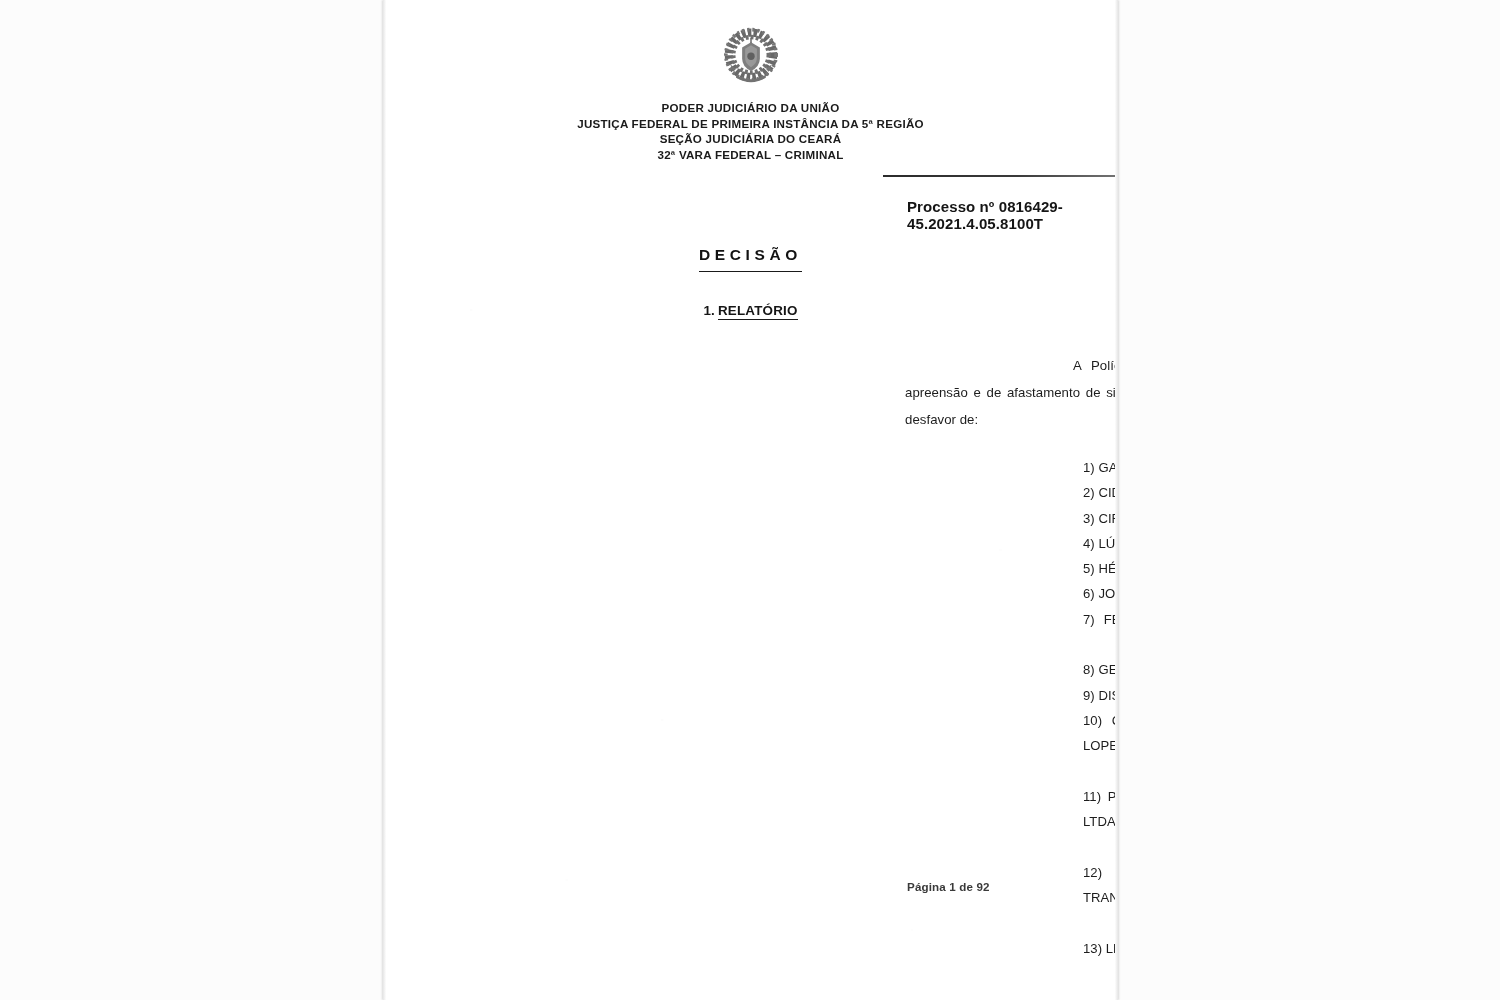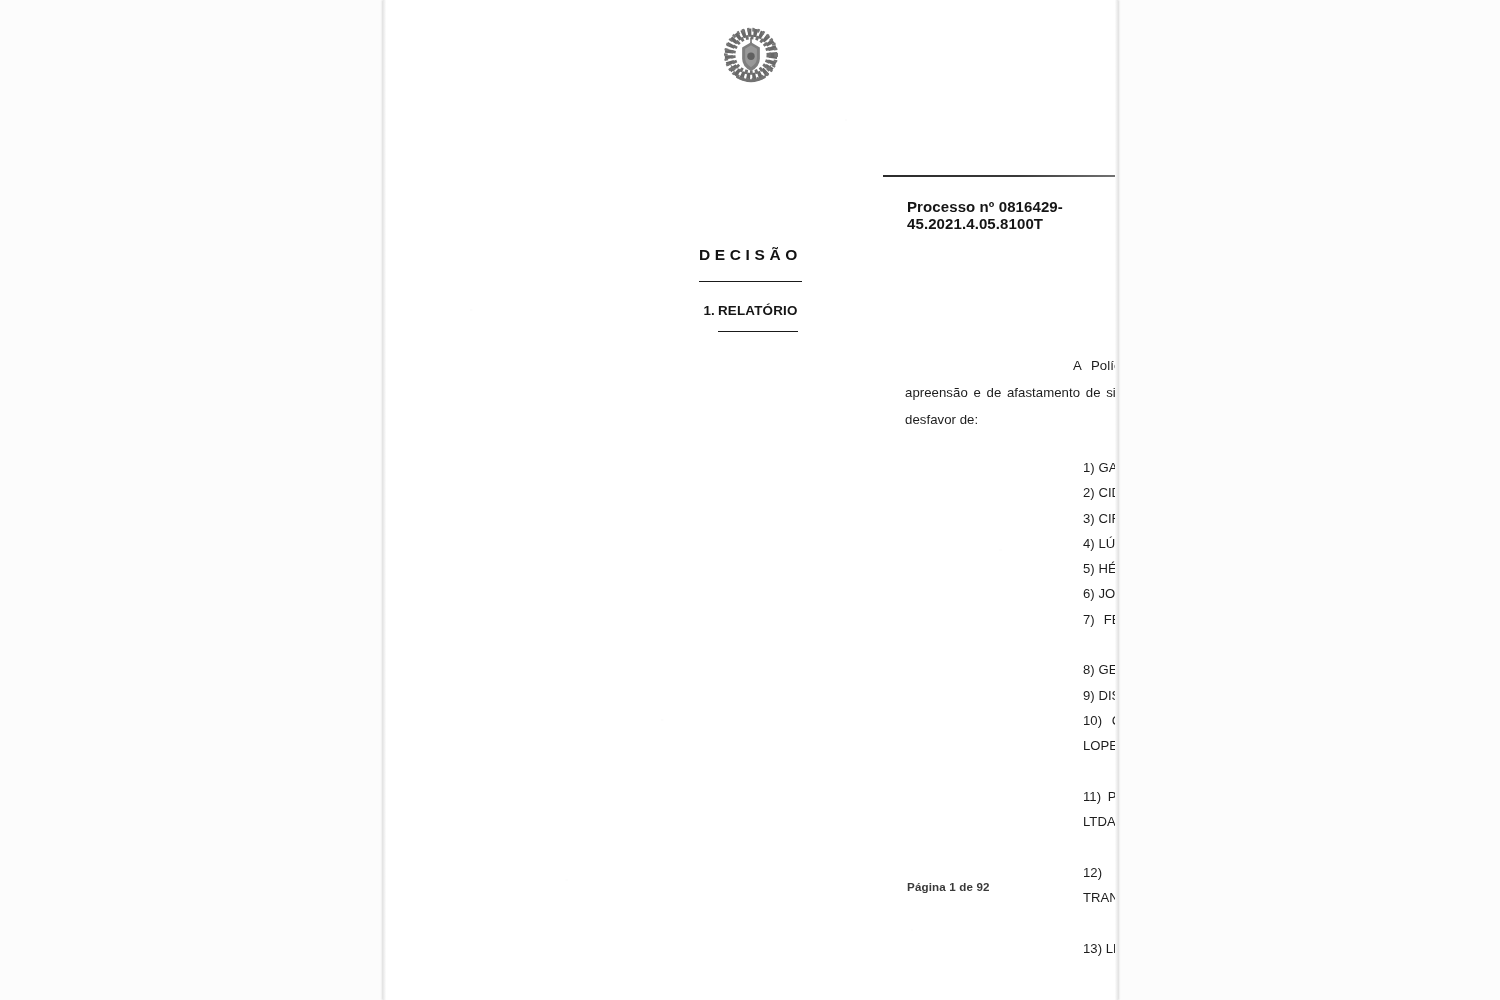--- a/index.html
+++ b/index.html
@@ -131,38 +131,38 @@
     left: 0; right: 0;
     top: 246px;
     text-align: center;
     font-weight: bold;
     font-size: 15.5px;
     letter-spacing: 4.6px;
     color: #121212;
   }
   .doc-title span.u {
     border-bottom: 1.6px solid #1a1a1a;
-    padding-bottom: 18px;
+    padding-bottom: 8px;
   }
 
   
   .section-heading {
     position: absolute;
     left: 0; right: 0;
     top: 303px;
     text-align: center;
     font-weight: bold;
     font-size: 13.4px;
     color: #151515;
     letter-spacing: .2px;
   }
   .section-heading .num { margin-right: 3px; }
   .section-heading .u {
     border-bottom: 1.4px solid #1a1a1a;
-    padding-bottom: 13px;
+    padding-bottom: 1px;
   }
 
   
   .body-para {
     position: absolute;
     left: 522px;
     width: 494px;
     top: 352px;
     font-size: 13.2px;
     line-height: 27px;
@@ -232,20 +232,26 @@
           <circle cx="50" cy="49" r="5" fill="#3f3f3f"></circle>
 
           <path d="M49 24 L51 24 L51 31 L49 31 Z" fill="#4a4a4a"></path>
           <path d="M30 74 Q50 86 70 74 L70 78 Q50 90 30 78 Z" fill="#585858"></path>
           <path d="M22 60 L30 66 L26 70 Z" fill="#5a5a5a"></path>
           <path d="M78 60 L70 66 L74 70 Z" fill="#5a5a5a"></path>
         </g>
       </svg>
     </div>
 
+    <div class="header-block">
+      <div class="header-line">PODER JUDICIÁRIO DA UNIÃO</div>
+      <div class="header-line">JUSTIÇA FEDERAL DE PRIMEIRA INSTÂNCIA DA 5ª REGIÃO</div>
+      <div class="header-line">SEÇÃO JUDICIÁRIA DO CEARÁ</div>
+      <div class="header-line">32ª VARA FEDERAL – CRIMINAL</div>
+    </div>
 
     <div class="head-rule"></div>
 
     <div class="process-line">Processo nº 0816429-45.2021.4.05.8100T</div>
 
     <div class="doc-title">
       <span class="u">DECISÃO</span>
     </div>
 
     <div class="section-heading">

